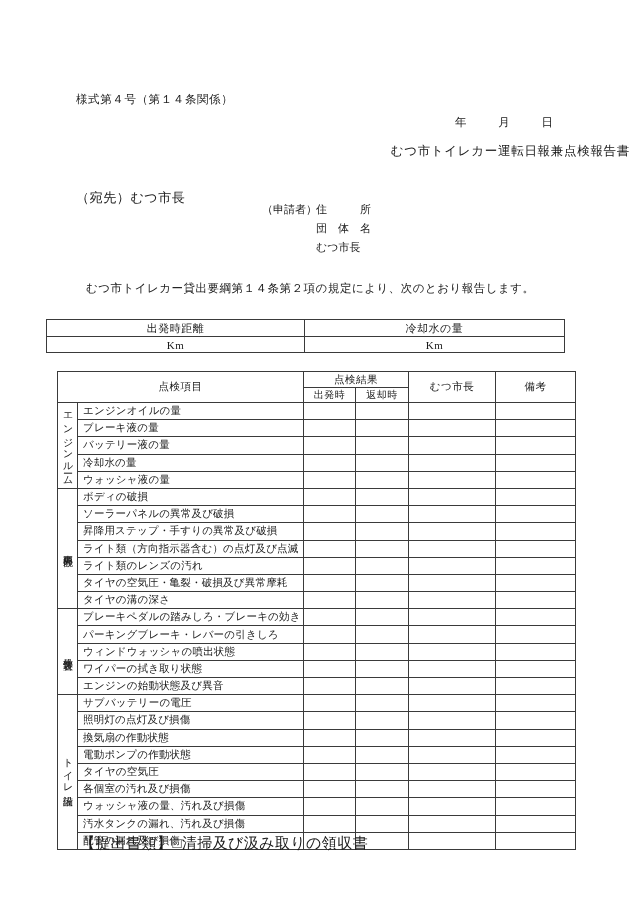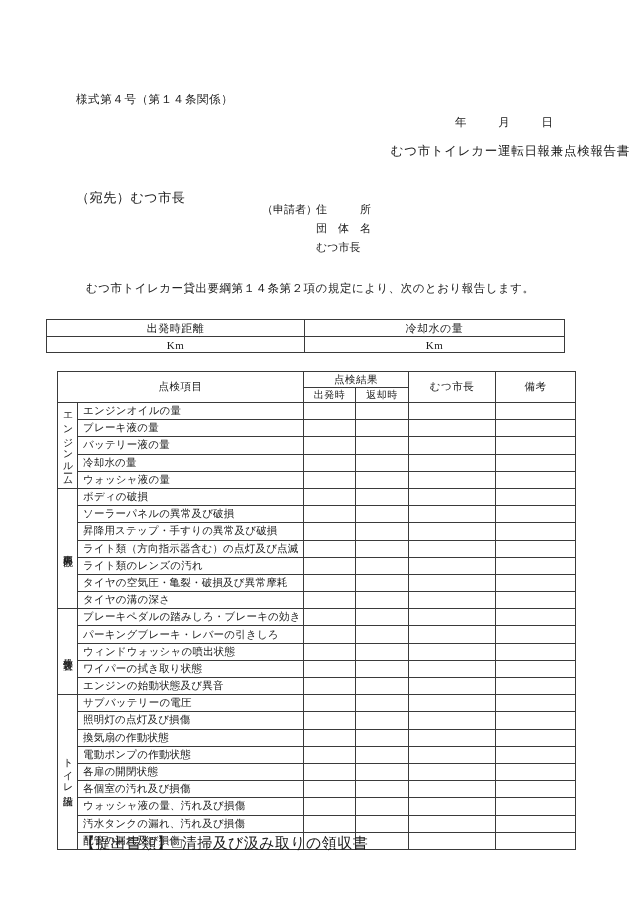--- a/index.html
+++ b/index.html
@@ -383,21 +383,21 @@
           <td class="blank"></td>
         </tr>
         <tr>
           <td class="item">電動ポンプの作動状態</td>
           <td class="blank"></td>
           <td class="blank"></td>
           <td class="blank"></td>
           <td class="blank"></td>
         </tr>
         <tr>
-          <td class="item">各扉の開閉状態</td>
+          <td class="item">タイヤの空気圧</td>
           <td class="blank"></td>
           <td class="blank"></td>
           <td class="blank"></td>
           <td class="blank"></td>
         </tr>
         <tr>
           <td class="item">各個室の汚れ及び損傷</td>
           <td class="blank"></td>
           <td class="blank"></td>
           <td class="blank"></td>

